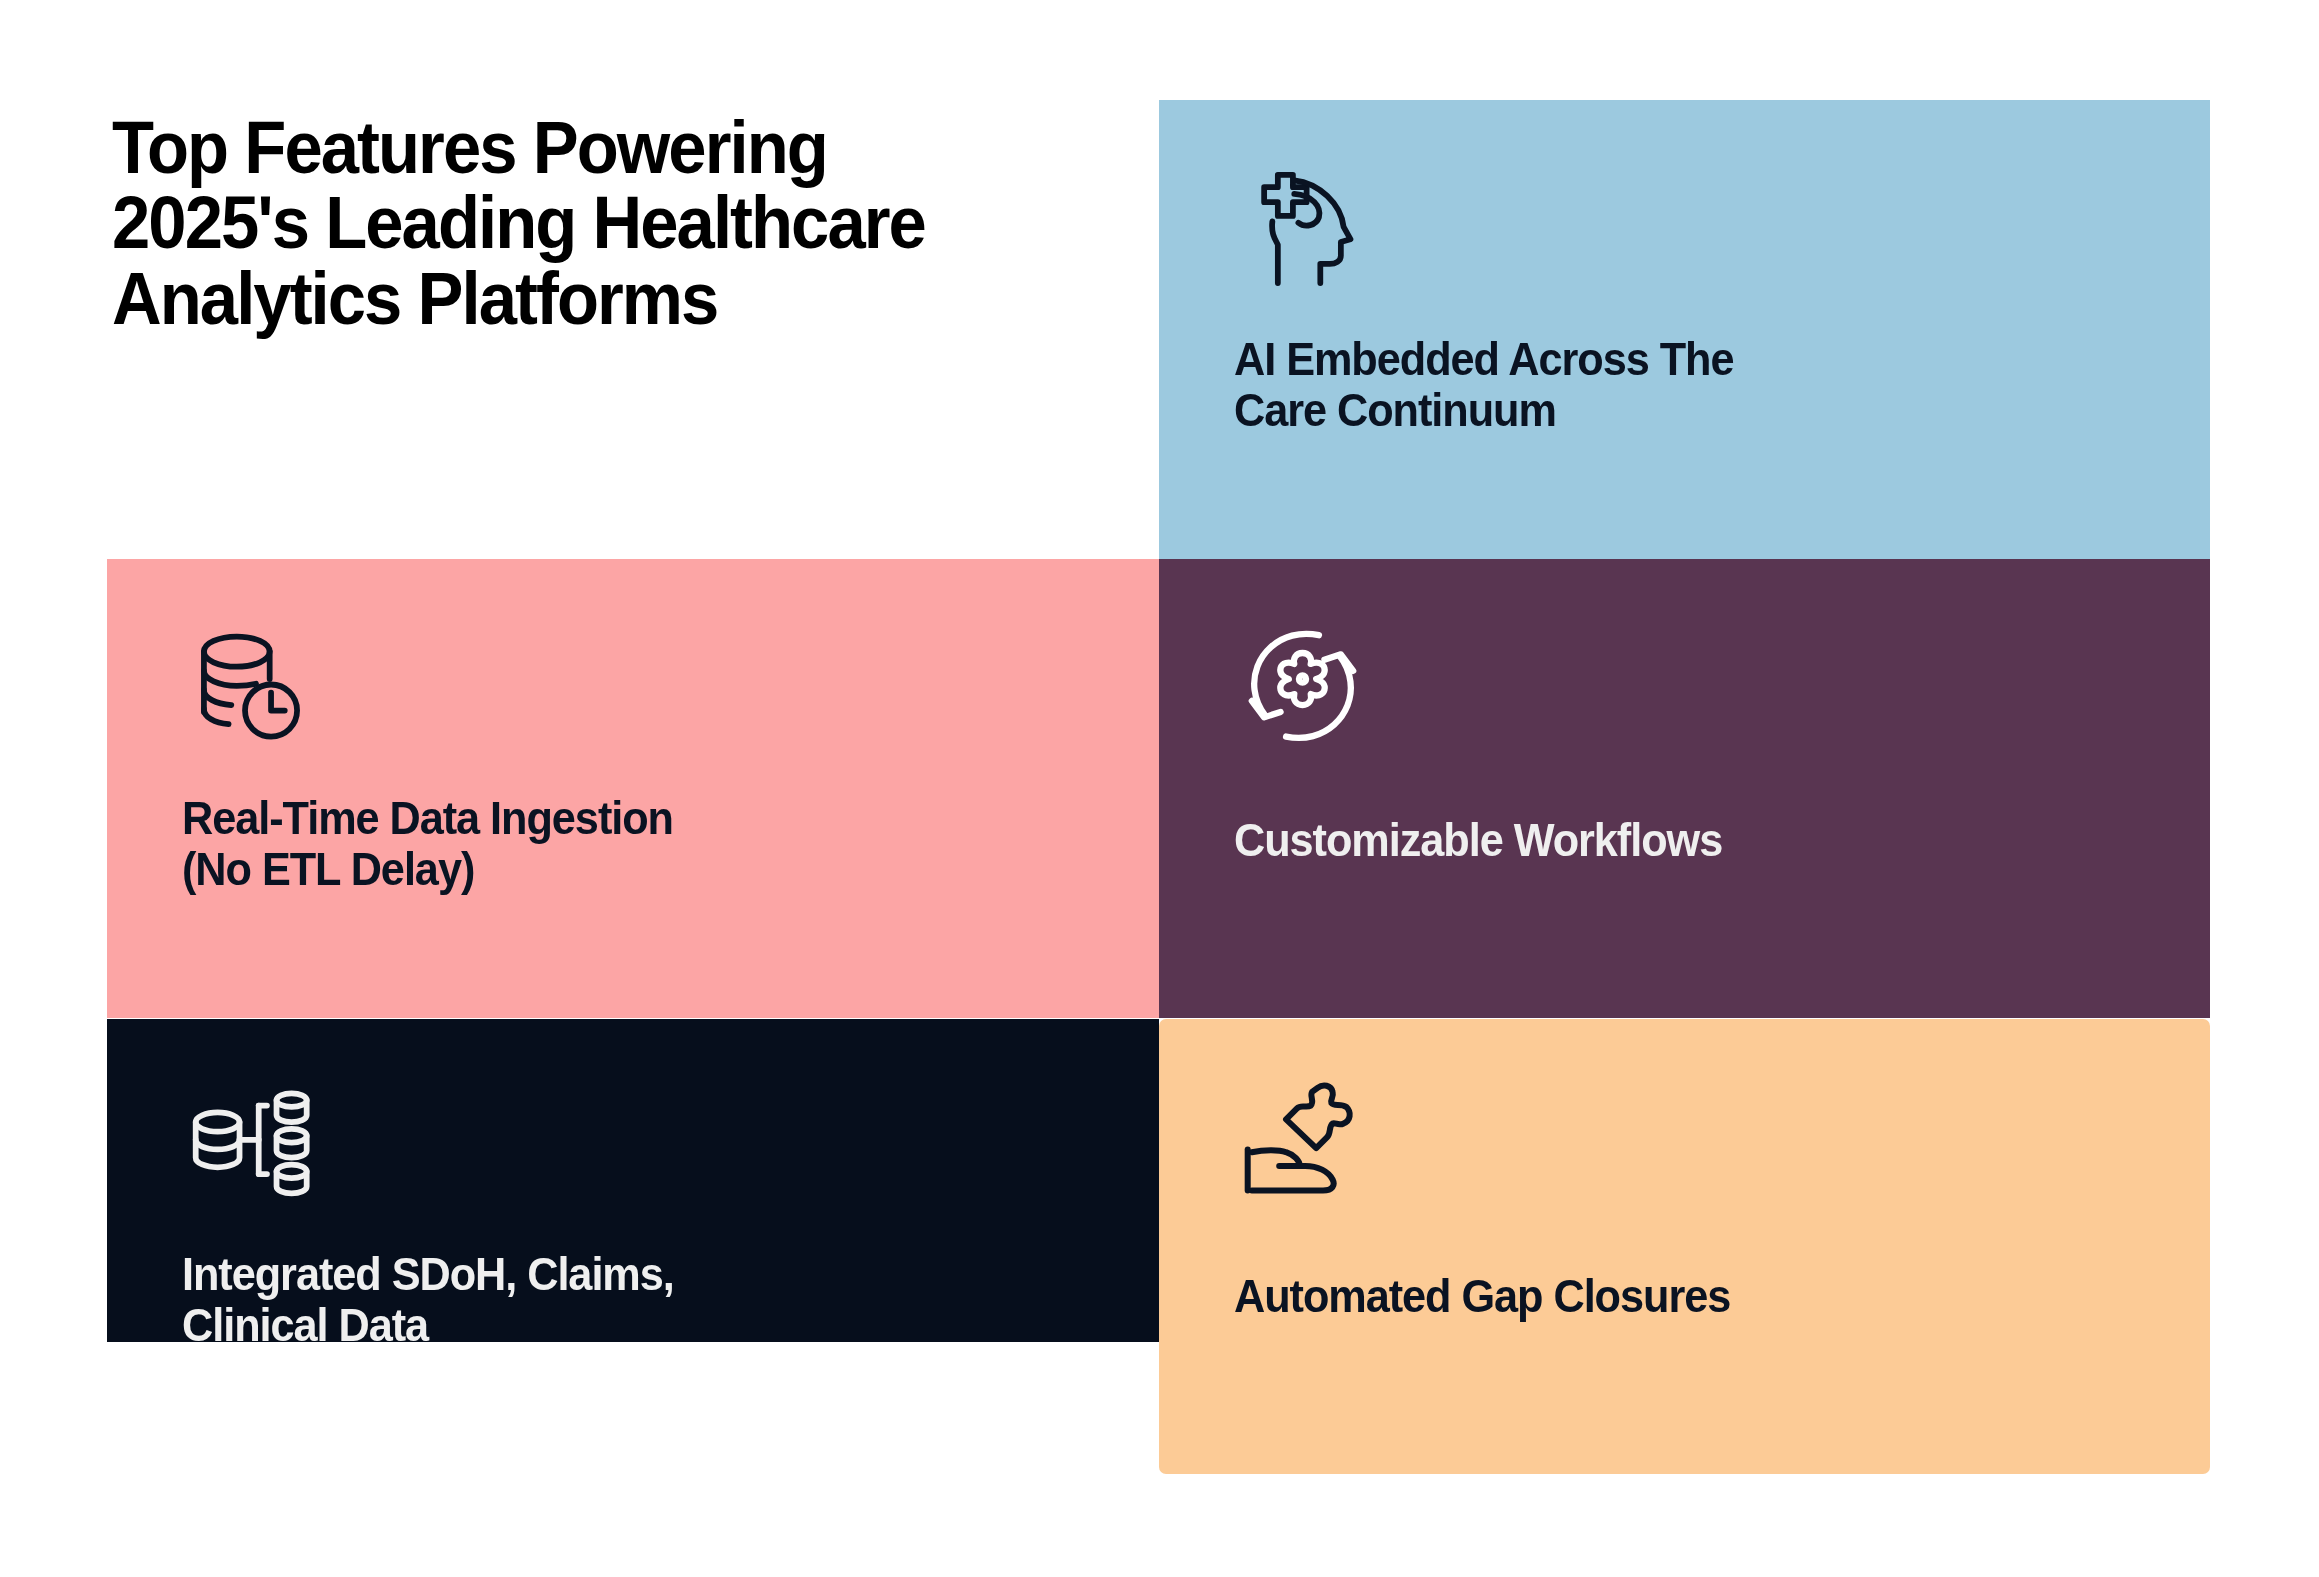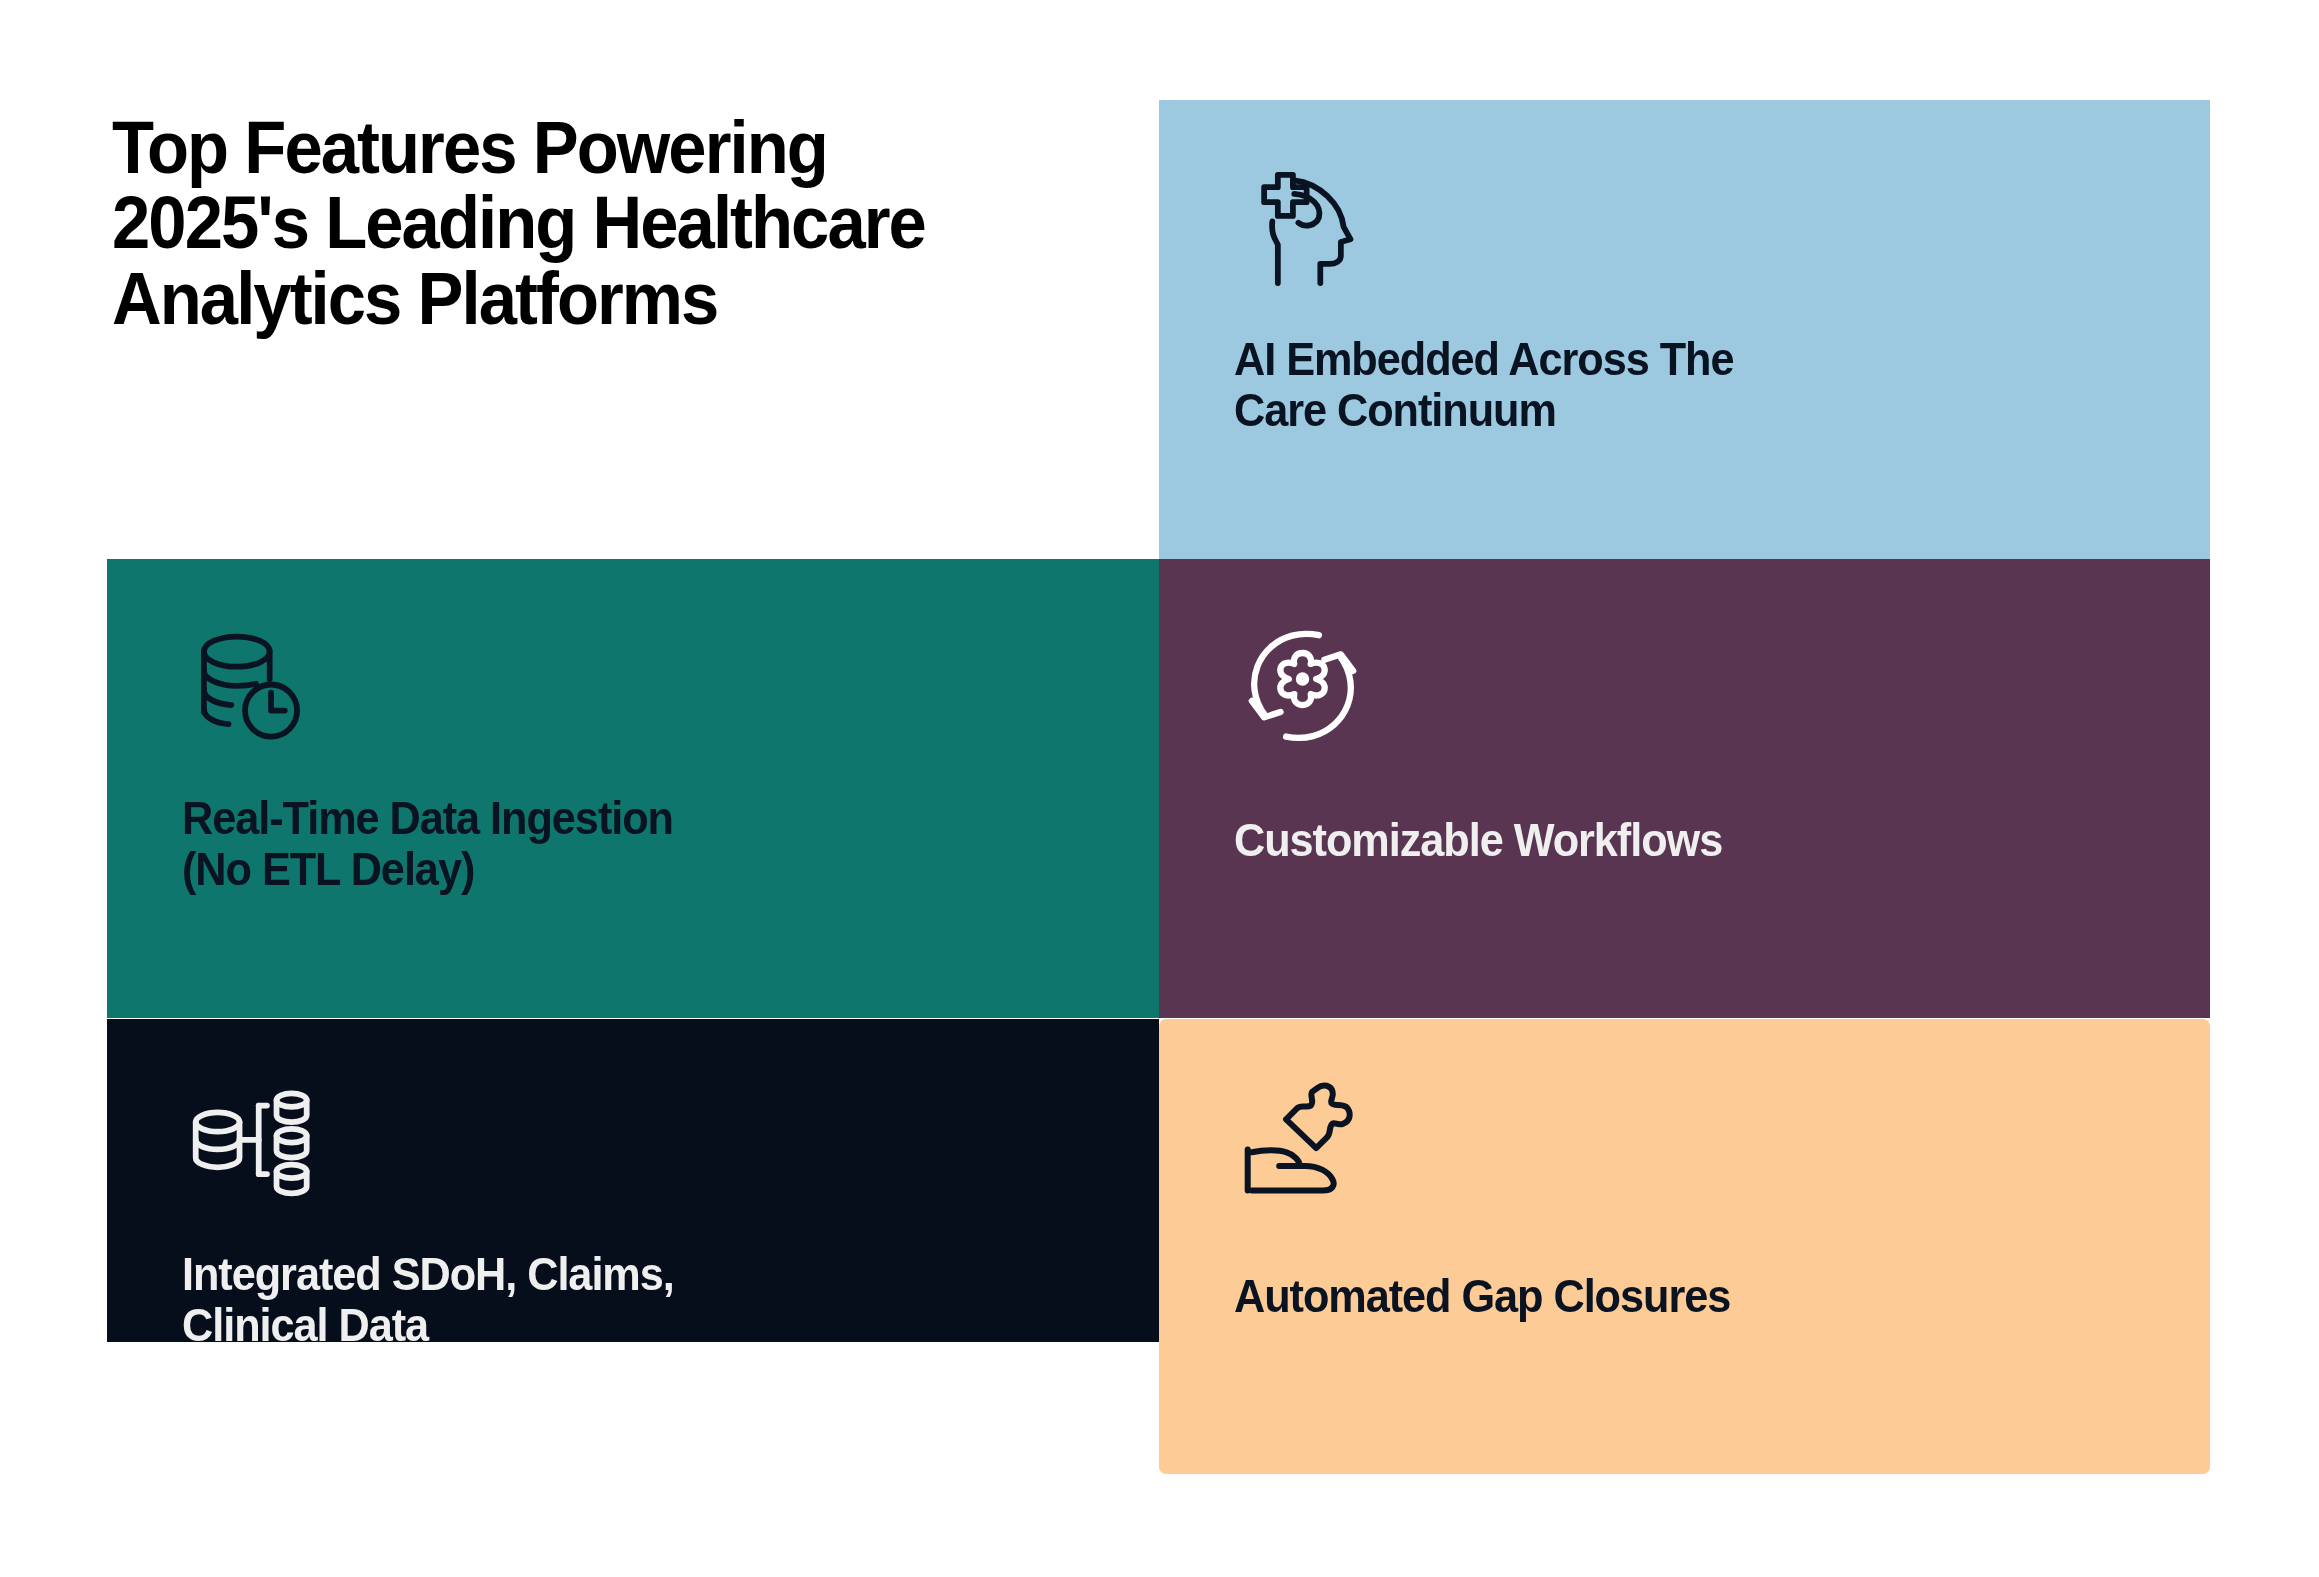--- a/index.html
+++ b/index.html
@@ -24,21 +24,21 @@
     height: 1374px;
   }
   .cell {
     position: absolute;
     box-sizing: border-box;
   }
   
   
   .c-title   { left: 0;      top: 0;     width: 1052px; height: 459px; background: #ffffff; }
   .c-blue    { left: 1052px; top: 0;     width: 1051px; height: 459px; background: #9cc9df; padding-left: 48px; }
-  .c-green   { left: 0;      top: 459px; width: 1256px; height: 459px; background: #0f766e; }
+  .c-green   { left: 0;      top: 459px; width: 1256px; height: 459px; background: #fca5a5; }
   .c-maroon  { left: 1052px; top: 459px; width: 1051px; height: 459px; background: #593551; }
   .c-navy    { left: 0;      top: 919px; width: 1052px; height: 323px; background: #060e1c; }
   .c-orange  { left: 1052px; top: 919px; width: 1051px; height: 455px; background: #fccb96; border-radius: 7px; }
 
   
   .headline {
     position: absolute;
     left: 4.9px;
     top: 9.8px;
     width: 975px;

